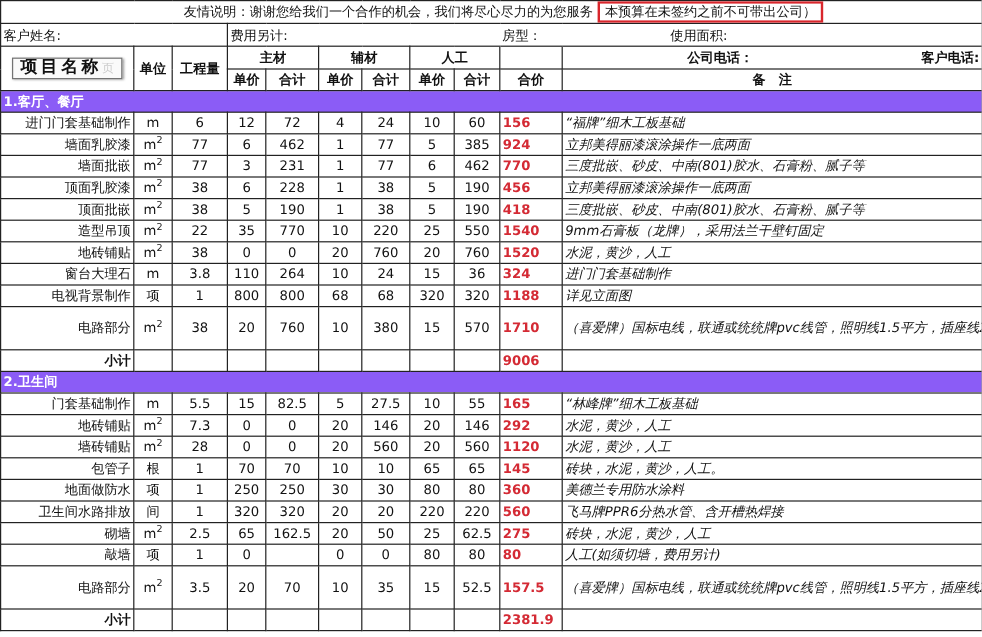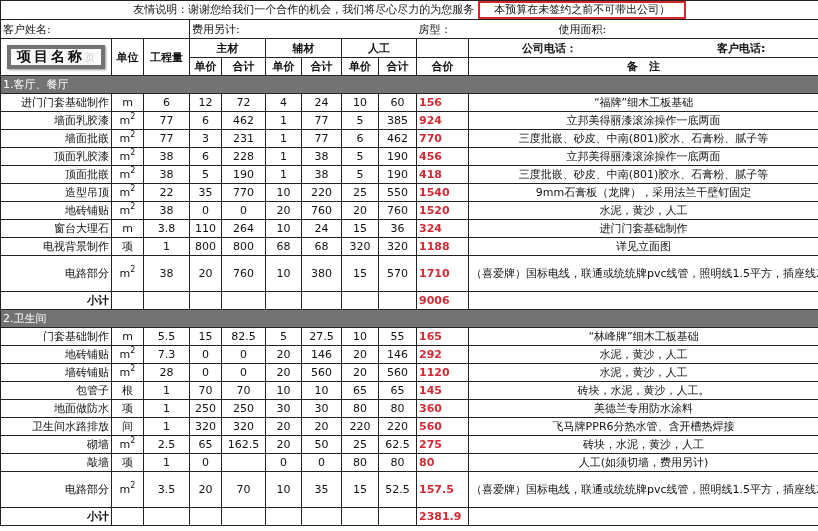--- a/index.html
+++ b/index.html
@@ -1,33 +1,33 @@
 <!DOCTYPE html>
 <html><head>
 <meta charset="utf-8">
 <style>
   html, body { margin:0; padding:0; background:#fff; }
   body { width:818px; height:531px; overflow:hidden; font-family:"DejaVu Sans","Liberation Sans",sans-serif; color:#111; }
   table.sheet { border-collapse:collapse; table-layout:fixed; width:818px; }
   table.sheet td { border:1px solid #222; padding:0 2px; font-size:11px; line-height:13px; white-space:nowrap; overflow:hidden; vertical-align:middle; }
   .tb td { height:18px; }
   .intro { text-align:right; font-size:11px; padding-right:4px; border-left:none; border-right:none; }
-  .redbox { display:inline-block; border:2px solid #d9262c; padding:0 14px; margin-left:4px; line-height:14px; font-size:11px; }
+  .redbox { display:inline-block; border:2px solid #d9262c; padding:0 4px; margin-left:4px; line-height:14px; font-size:11px; }
   .info td { height:18px; font-size:13px; }
   .hdr { font-weight:bold; text-align:center; font-size:11px; }
   .hdr-big { font-size:13px; }
-  .title-chip { display:inline-block; border:4px solid #737373; box-shadow:1px 1px 2px #999; padding:1px 6px; font-size:14px; font-weight:bold; letter-spacing:3px; background:#fafafa; }
+  .title-chip { display:inline-block; border:1px solid #737373; box-shadow:1px 1px 2px #999; padding:1px 6px; font-size:14px; font-weight:bold; letter-spacing:3px; background:#fafafa; }
   .title-chip .ghost { color:#ccc; font-weight:normal; font-size:10px; letter-spacing:0; }
-  .section td { background:#737373; color:#fff; font-weight:normal; font-size:12px; height:17px; }
+  .section td { background:#8b5cf6; color:#fff; font-weight:bold; font-size:12px; height:17px; }
   .row td { height:17px; }
   .row.tall td { height:35px; }
   .num { text-align:center; }
   .red { color:#d42a34; font-weight:bold; text-align:left; }
   .name { text-align:right; font-size:12px; }
-  .remark { text-align:center; font-size:11px; white-space:normal; line-height:16px; }
+  .remark { text-align:left; font-size:11px; white-space:normal; line-height:16px;font-style:italic; }
   .sub td { height:17px; font-weight:bold; }
   .sup { font-size:8px; vertical-align:super; line-height:0; }
 </style>
 </head>
 <body>
 
 <table class="sheet">
   <colgroup>
     <col style="width:111px">
       <col style="width:32px">
@@ -56,21 +56,21 @@
     <tr>
       <td rowspan="2" class="hdr" style="height:36px;text-align:center">
         <span class="title-chip"><span>项目名称</span><span class="ghost">页</span></span>
       </td>
       <td rowspan="2" class="hdr hdr-big">单位</td>
       <td rowspan="2" class="hdr hdr-big">工程量</td>
       <td colspan="2" class="hdr" style="height:18px">主材</td>
       <td colspan="2" class="hdr">辅材</td>
       <td colspan="2" class="hdr">人工</td>
       <td class="hdr"></td>
-      <td class="hdr" style="text-align:center">
+      <td class="hdr" style="text-align:right">
         <span>公司电话：</span><span style="display:inline-block;width:140px"></span><span>客户电话:</span>
       </td>
     </tr>
     <tr>
       <td class="hdr" style="height:17px">单价</td>
       <td class="hdr">合计</td>
       <td class="hdr">单价</td>
       <td class="hdr">合计</td>
       <td class="hdr">单价</td>
       <td class="hdr">合计</td>

